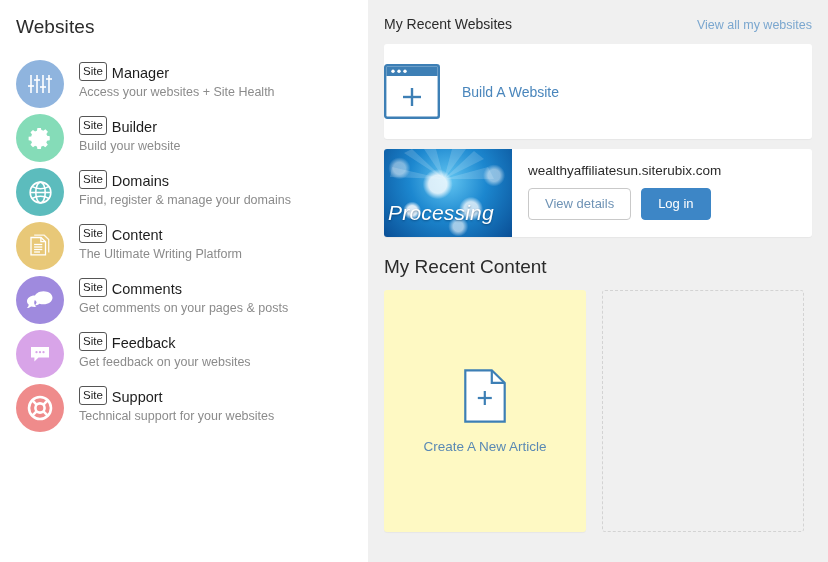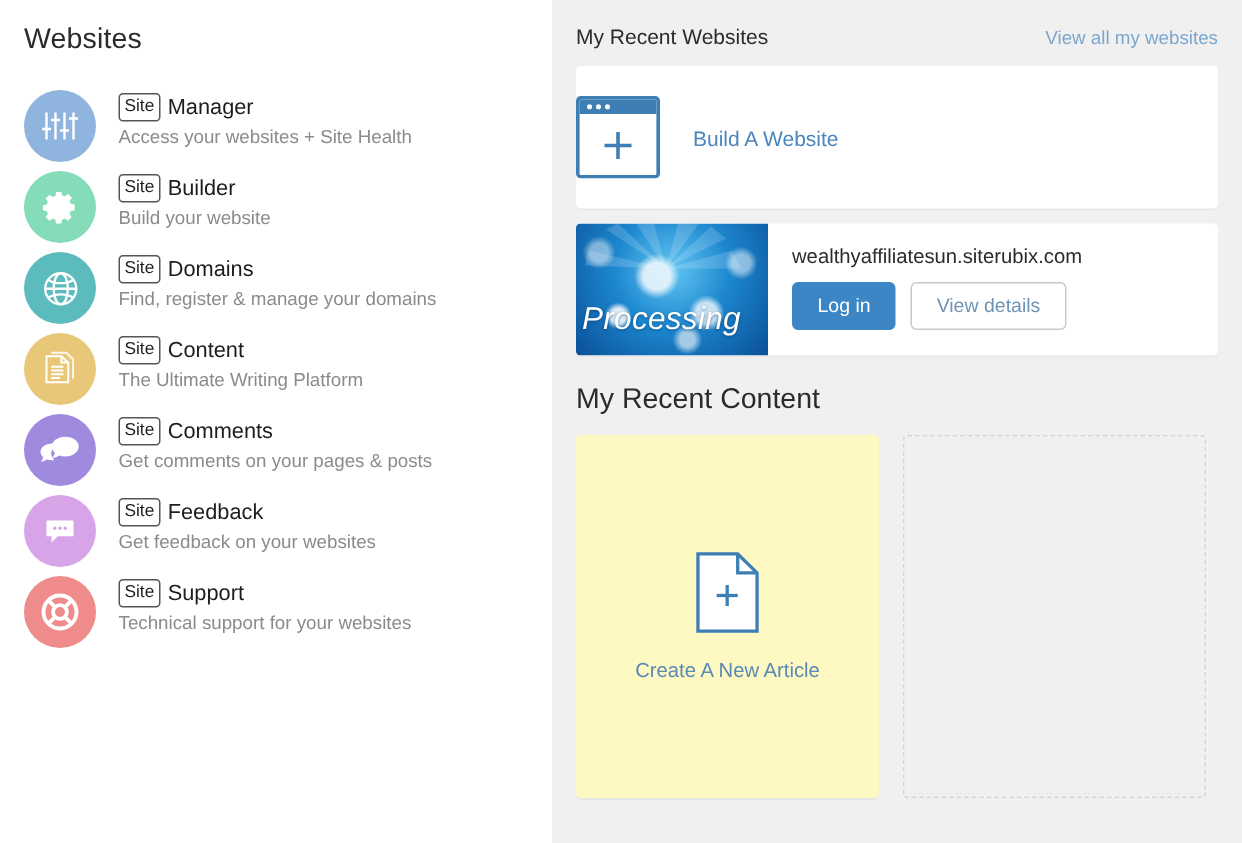--- a/index.html
+++ b/index.html
@@ -42,21 +42,21 @@
     display:flex;align-items:center;justify-content:center;
     margin-right:15px;
   }
   .nav-icon svg{display:block;}
   .nav-text{padding-top:3px;}
   .nav-title{
     font-size:14.5px;
     color:#1d1d1d;
     line-height:18px;
     white-space:nowrap;
-    display:flex;align-items:flex-start;
+    display:flex;align-items:flex-end;
   }
   .site-badge{
     display:inline-block;
     border:1px solid #555;
     border-radius:3px;
     font-size:11.5px;
     line-height:12px;
     padding:2px 3px 3px 3px;
     margin-right:5px;
     color:#1d1d1d;
@@ -387,22 +387,22 @@
             <polygon points="60,30 40,0 52,0"></polygon>
             <polygon points="60,30 20,4 28,0"></polygon>
             <polygon points="60,30 8,18 6,28"></polygon>
           </g>
         </svg>
         <span class="thumb-label">Processing</span>
       </div>
       <div class="site-info">
         <div class="site-url">wealthyaffiliatesun.siterubix.com</div>
         <div class="site-actions">
+          <button class="btn btn-ghost">View details</button>
           <button class="btn btn-primary">Log in</button>
-          <button class="btn btn-ghost">View details</button>
         </div>
       </div>
     </div>
 
     <h2 class="sub-title">My Recent Content</h2>
     <div class="content-row">
       <div class="content-card">
         <span class="doc-icon">
           <svg width="42" height="54" viewBox="0 0 42 54" fill="none">
             <path d="M1.3 1.3h26.5l12.9 12.6v38.8H1.3z" stroke="#3d7fb5" stroke-width="2.2" fill="#ffffff"></path>

